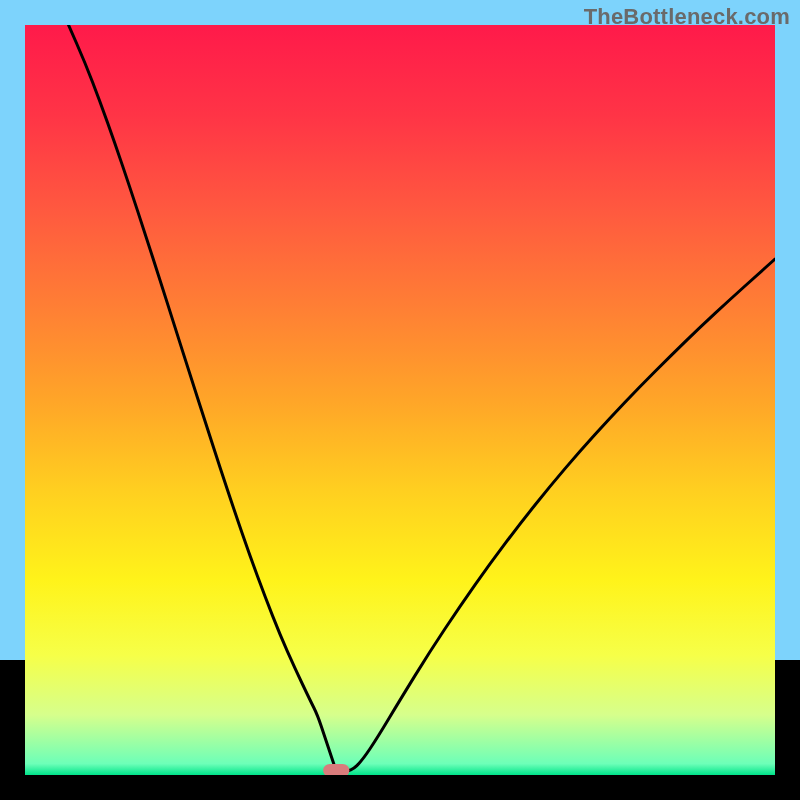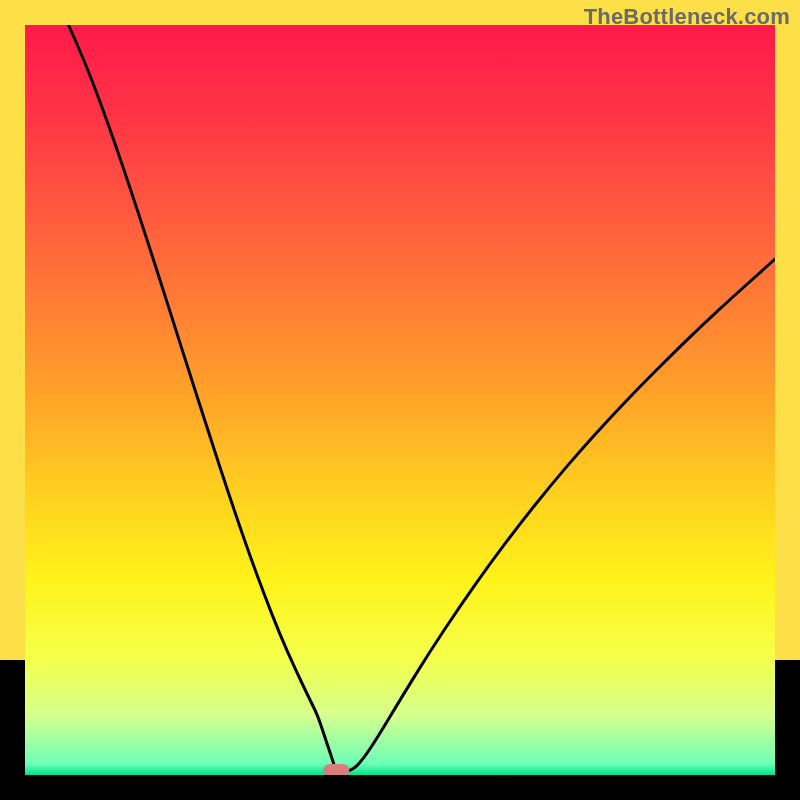--- a/index.html
+++ b/index.html
@@ -7,21 +7,21 @@
     padding: 0;
     width: 800px;
     height: 800px;
     background: #000;
     overflow: hidden;
   }
   .frame {
     position: relative;
     width: 800px;
     height: 660px;
-    background: #fde047;
+    background: #7dd3fc;
   }
   .watermark {
     position: absolute;
     top: 4px;
     right: 10px;
     font-family: Arial, Helvetica, sans-serif;
     font-size: 22px;
     font-weight: 600;
     color: #6a6a6a;
     letter-spacing: 0.2px;

